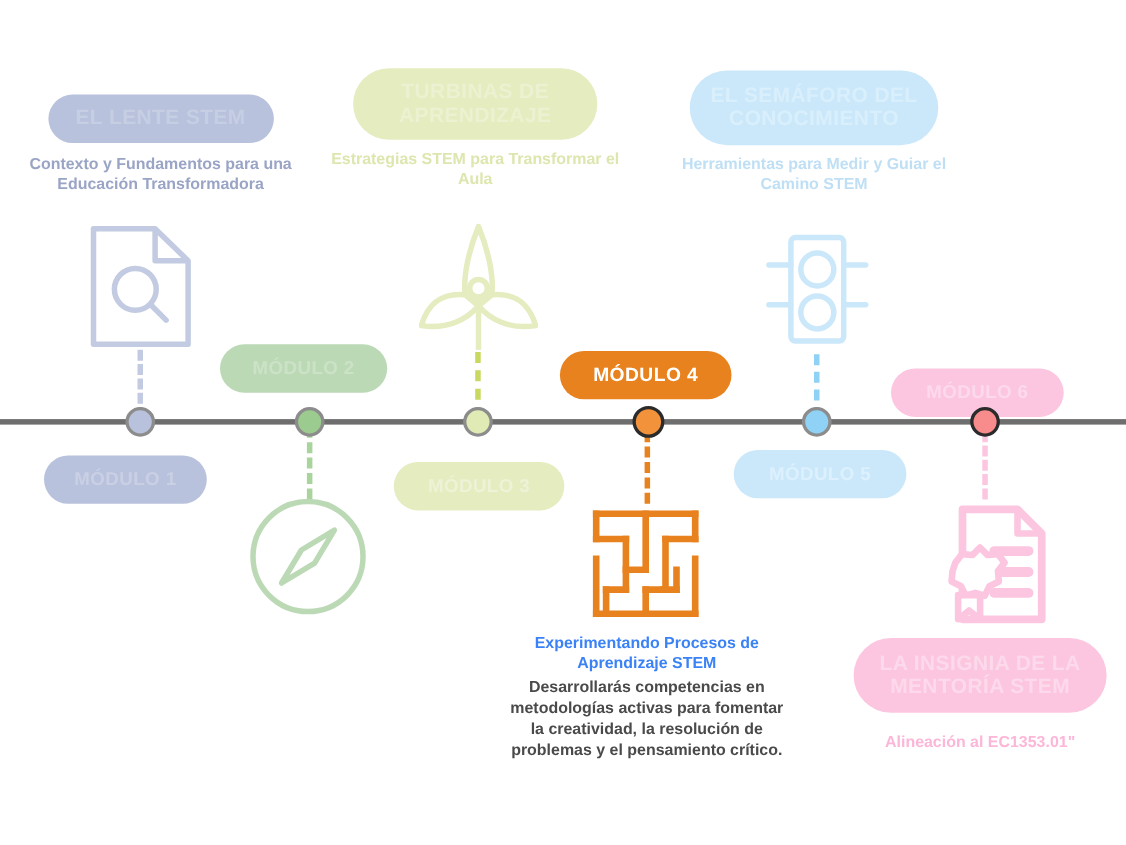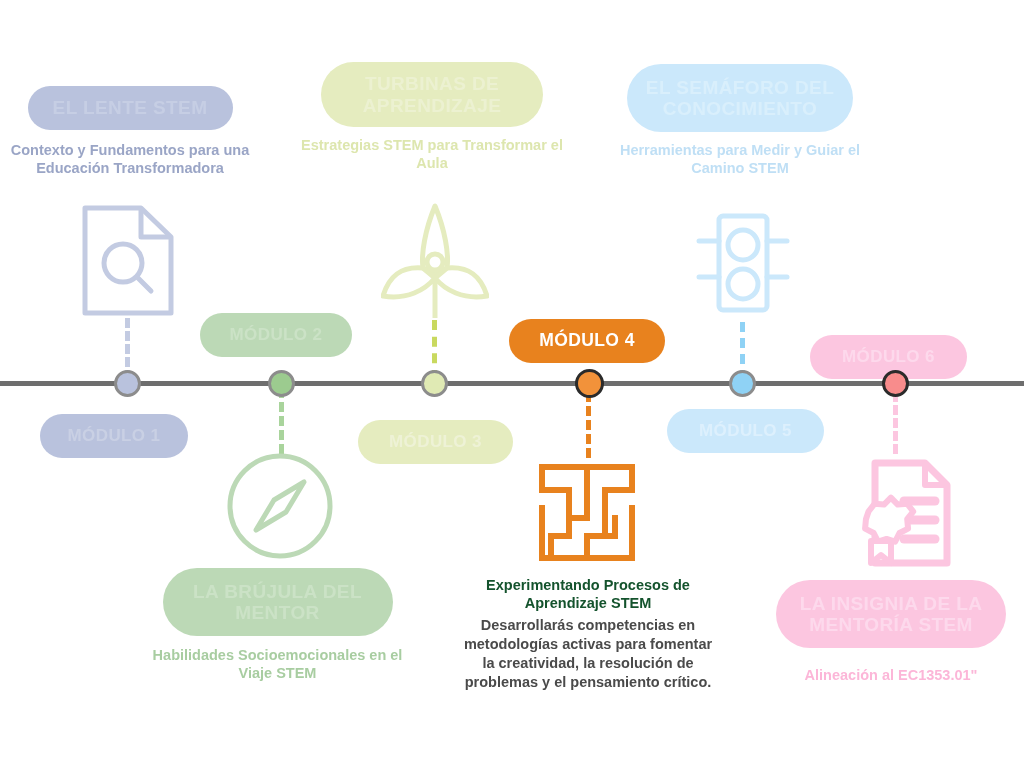--- a/index.html
+++ b/index.html
@@ -57,21 +57,21 @@
 
   
   .icon{position:absolute;}
   .icon svg{display:block;}
 </style>
 </head>
 <body>
 
 <div id="canvas">
 
-  <div class="node" style="left:0px;top:86px;width:260px;">
+  <div class="node" style="left:16px;top:86px;width:260px;">
     <div style="display:flex;justify-content:center;">
       <div class="pill title" style="background:#b9c2dd;color:#c6cee4;width:205px;height:38px;">
         <span>EL LENTE STEM</span>
       </div>
     </div>
     <div class="subtitle" style="color:#9aa5c6;margin-top:11px;padding:0 8px;">Contexto y Fundamentos para una Educación Transformadora</div>
   </div>
 
   <div class="node" style="left:600px;top:64px;width:280px;">
     <div style="display:flex;justify-content:center;">
@@ -200,31 +200,23 @@
       <path d="M26 6 H76 L98 28 V106 H26 Z" fill="none" stroke="#fcc6e0" stroke-width="7" stroke-linejoin="round"></path>
       <path d="M76 6 V28 H98" fill="none" stroke="#fcc6e0" stroke-width="6" stroke-linejoin="round"></path>
       <line x1="55" y1="44" x2="86" y2="44" stroke="#fcc6e0" stroke-width="9" stroke-linecap="round"></line>
       <line x1="55" y1="63" x2="86" y2="63" stroke="#fcc6e0" stroke-width="9" stroke-linecap="round"></line>
       <line x1="55" y1="82" x2="86" y2="82" stroke="#fcc6e0" stroke-width="9" stroke-linecap="round"></line>
       <path d="M24 58 l7-9 11 1 8-8 8 8 11-1 7 9 -7 9 1 11 -10 5 -5 10 -10-3 -10 3 -5-10 -10-5 1-11 Z" transform="translate(-8,-4) scale(0.86) translate(8,10)" fill="#ffffff" stroke="#fcc6e0" stroke-width="7" stroke-linejoin="round"></path>
       <path d="M22 84 v22 l10-8 10 8 v-22 Z" fill="#ffffff" stroke="#fcc6e0" stroke-width="6" stroke-linejoin="round"></path>
     </svg>
   </div>
 
-  <div class="node" style="left:140px;top:568px;width:275px;">
-    <div style="display:flex;justify-content:center;">
-      <div class="pill title" style="background:#bcd9b6;color:#cbe2c6;width:230px;height:68px;">
-        <span>LA BRÚJULA DEL MENTOR</span>
-      </div>
-    </div>
-    <div class="subtitle" style="color:#a8cda1;margin-top:10px;padding:0 4px;">Habilidades Socioemocionales en el Viaje STEM</div>
-  </div>
 
   <div class="node" style="left:452px;top:570px;width:272px;">
-    <div class="subtitle" style="color:#14532d;margin-top:6px;padding:0 14px;">Experimentando Procesos de Aprendizaje STEM</div>
+    <div class="subtitle" style="color:#3b82f6;margin-top:6px;padding:0 14px;">Experimentando Procesos de Aprendizaje STEM</div>
     <div class="desc" style="margin-top:3px;padding:0 10px;">Desarrollarás competencias en metodologías activas para fomentar la creatividad, la resolución de problemas y el pensamiento crítico.</div>
   </div>
 
   <div class="node" style="left:755px;top:580px;width:272px;">
     <div style="display:flex;justify-content:center;">
       <div class="pill title" style="background:#fcc6e0;color:#fdd9ec;width:230px;height:68px;">
         <span>LA INSIGNIA DE LA MENTORÍA STEM</span>
       </div>
     </div>
     <div class="subtitle" style="color:#fcb6d8;margin-top:18px;padding:0 4px;">Alineación al EC1353.01"</div>

